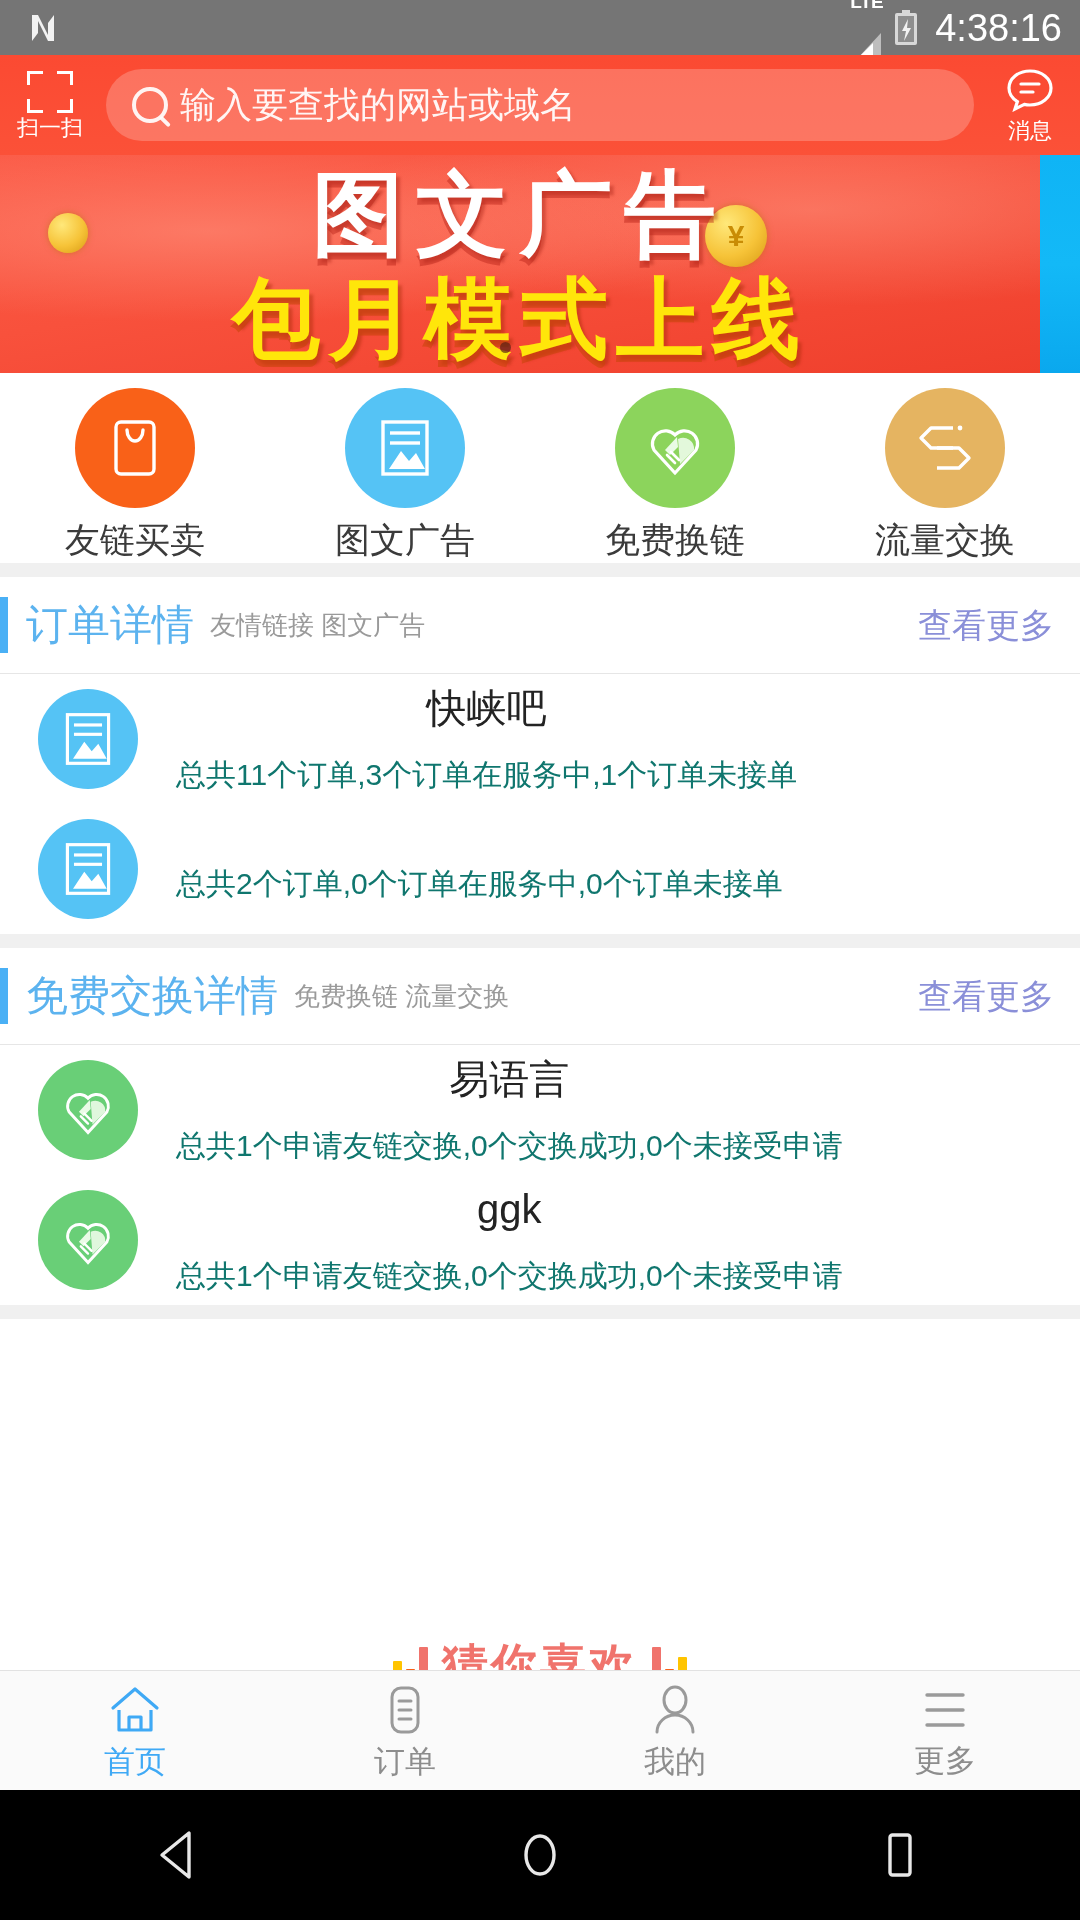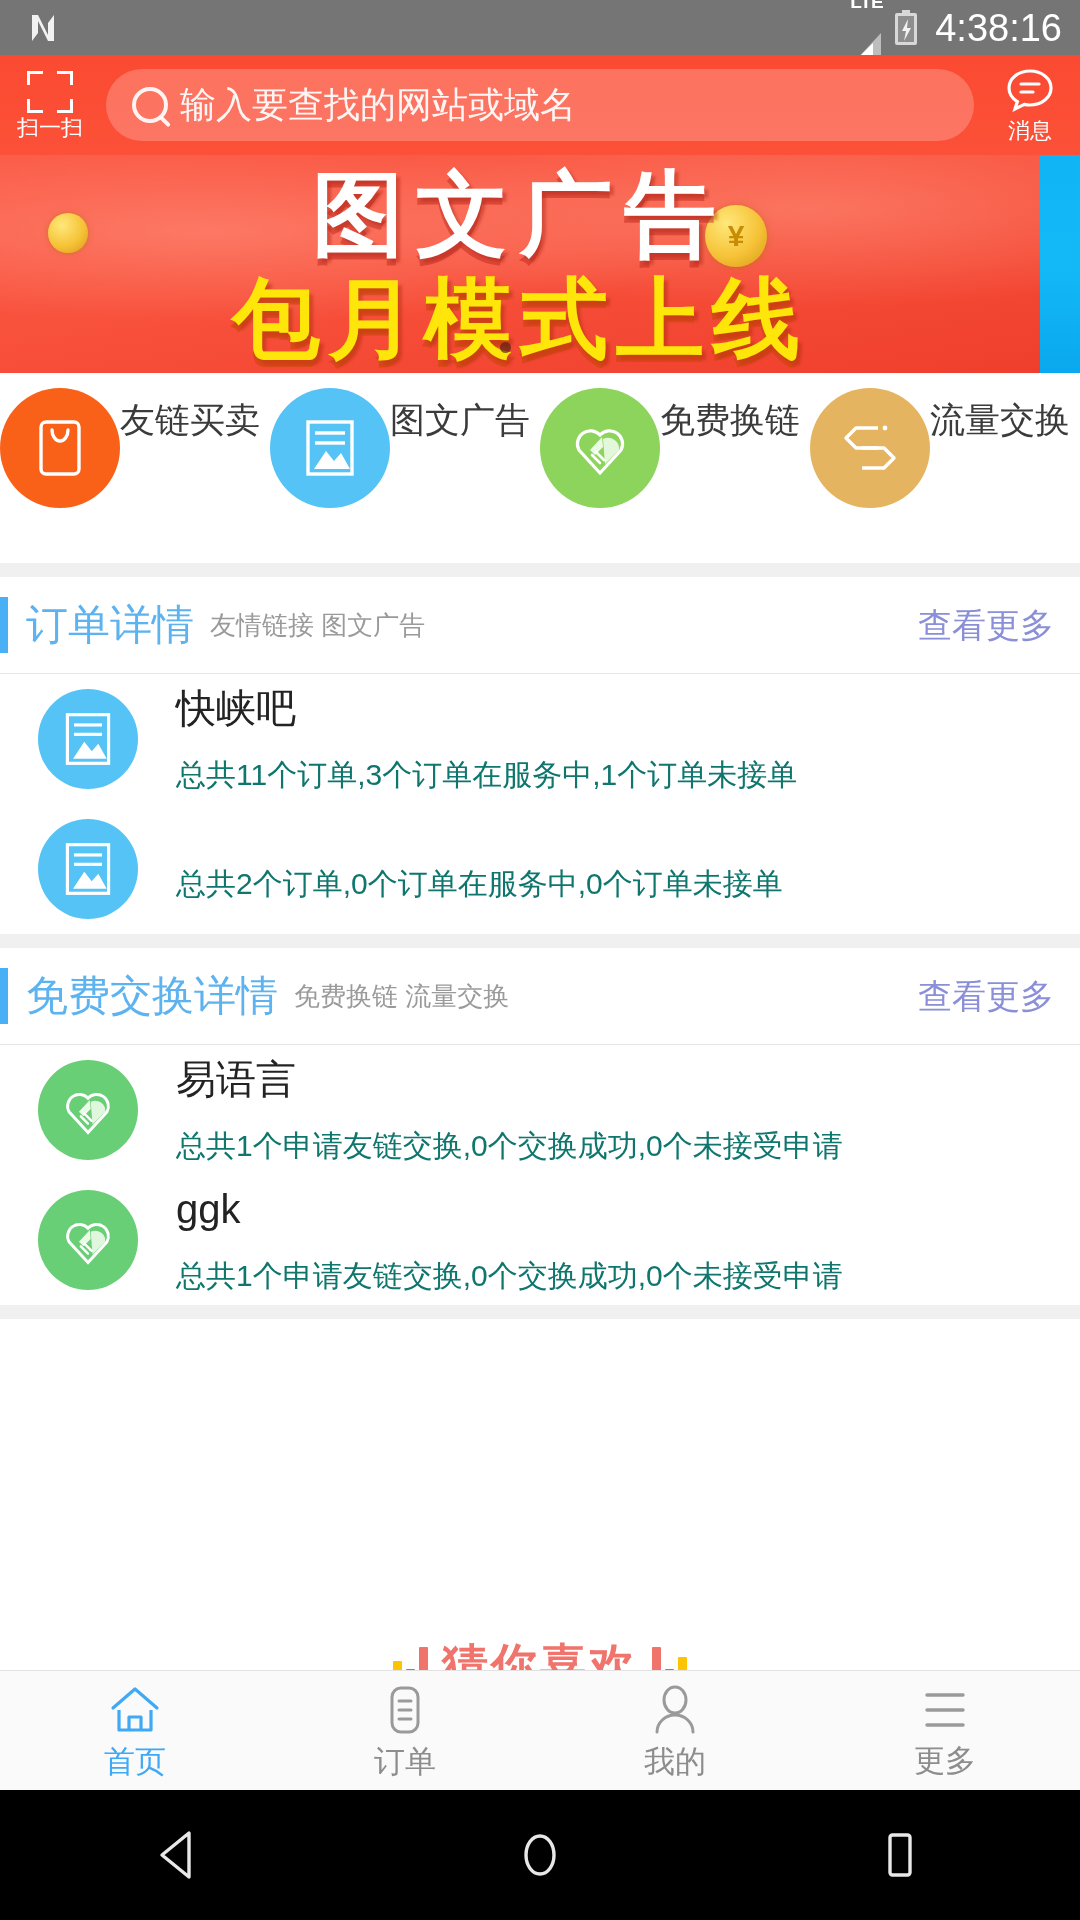--- a/index.html
+++ b/index.html
@@ -96,21 +96,21 @@
     color:#c98c05; font-size:30px; font-weight:bold; }
   .dot-ind{ position:absolute; left:500px; top:187px; width:11px; height:11px;
     border-radius:50%; background:rgba(80,30,20,.65); }
 
   
   .cats{
     position:absolute; top:373px; left:0; width:1080px; height:190px;
     background:#fff; display:flex; align-items:flex-start;
     padding-top:15px;
   }
-  .cat{ flex:1; display:flex; }
+  .cat{ flex:1; display:flex; flex-direction:column; align-items:center; }
   .cat-ic{
     width:120px; height:120px; border-radius:50%;
     display:flex; align-items:center; justify-content:center;
   }
   .cat-lbl{ margin-top:14px; font-size:35px; color:#3b3b3b; line-height:1; }
 
   .sep{ position:absolute; left:0; width:1080px; height:14px; background:#f0f0f0; }
 
   
   .sec-head{
@@ -125,21 +125,21 @@
   .hr{ position:absolute; left:0; width:1080px; height:1px; background:#e6e6e6; }
 
   
   .row{
     position:absolute; left:0; width:1080px; height:130px;
     display:flex; align-items:center; padding-left:38px; background:#fff;
   }
   .row-ic{ width:100px; height:100px; border-radius:50%; flex:0 0 100px;
     display:flex; align-items:center; justify-content:center; }
   .row-txt{ margin-left:38px; }
-  .row-title{ font-size:40px; color:#232323; line-height:1.05; }
+  .row-title{ font-size:40px; color:#232323; line-height:1.05;text-align:center; }
   .row-sub{ font-size:30px; color:#0f766e; line-height:1.05; margin-top:30px; }
 
   
   .guess{
     position:absolute; left:0; width:1080px; height:80px;
     display:flex; align-items:center; justify-content:center; gap:14px;
     background:#fff;
   }
   .guess-txt{ font-size:46px; color:#f0736c; font-weight:bold;
     letter-spacing:3px; line-height:1; }

